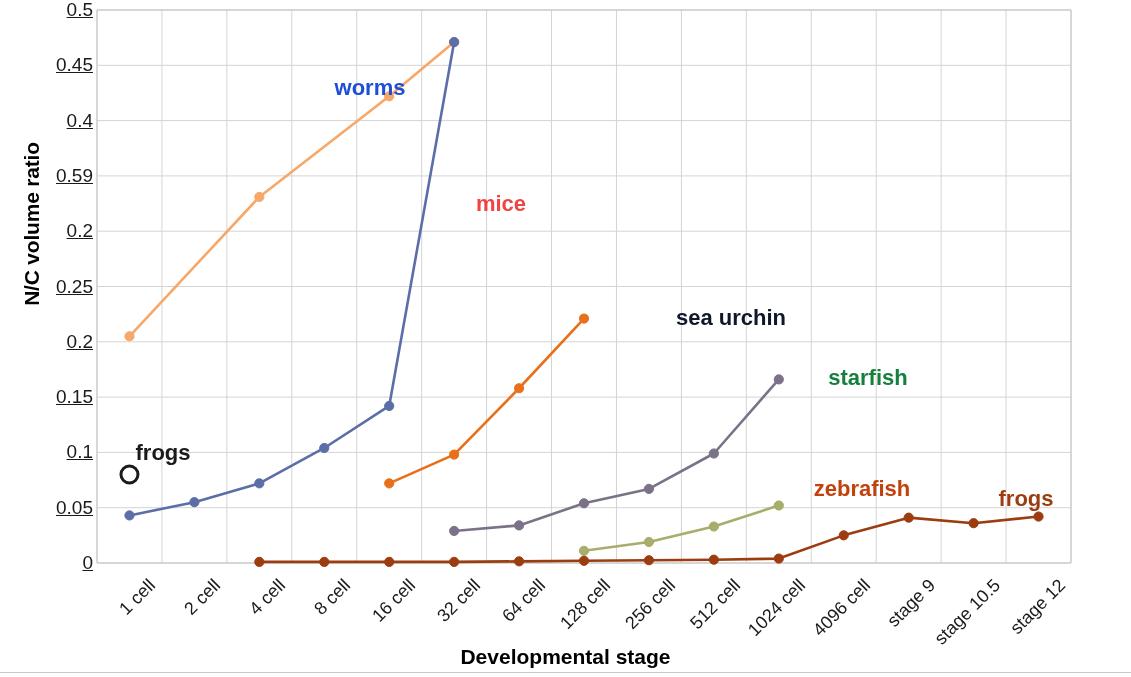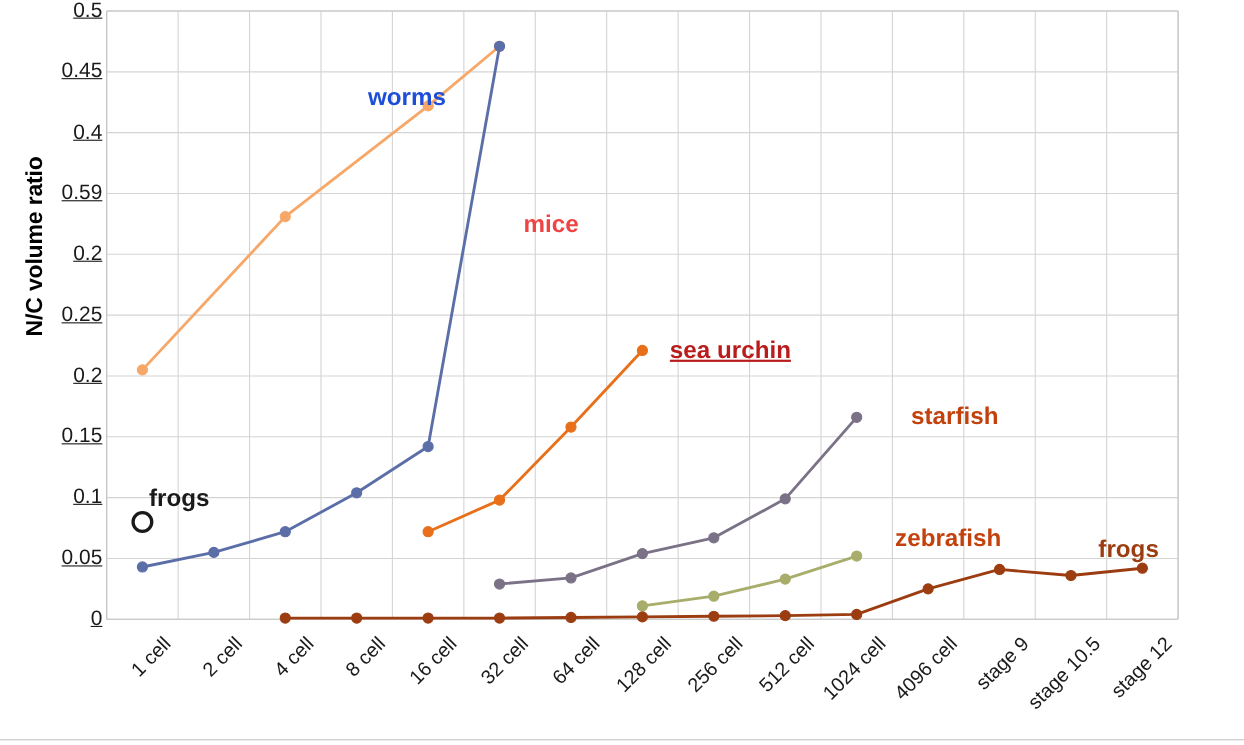--- a/index.html
+++ b/index.html
@@ -92,20 +92,21 @@
     height: 1px;
     background: #c8c8c8;
   }
 </style>
 </head>
 <body>
 
 <div id="chart-root">
 
   <div class="ylabel">N/C volume ratio</div>
+  <div class="xlabel">Developmental stage</div>
 
   <div class="ytick-wrap" id="ytick-wrap">
       <div class="ytick" style="top: 563px;">0</div>
       <div class="ytick" style="top: 507.7px;">0.05</div>
       <div class="ytick" style="top: 452.4px;">0.1</div>
       <div class="ytick" style="top: 397.1px;">0.15</div>
       <div class="ytick" style="top: 341.8px;">0.2</div>
       <div class="ytick" style="top: 286.5px;">0.25</div>
       <div class="ytick" style="top: 231.2px;">0.2</div>
       <div class="ytick" style="top: 175.9px;">0.59</div>
@@ -223,21 +224,21 @@
       <div class="xtick" style="left: 529.867px; top: 575px; width: 200px;">512 cell</div>
       <div class="xtick" style="left: 594.8px; top: 575px; width: 200px;">1024 cell</div>
       <div class="xtick" style="left: 659.733px; top: 575px; width: 200px;">4096 cell</div>
       <div class="xtick" style="left: 724.667px; top: 575px; width: 200px;">stage 9</div>
       <div class="xtick" style="left: 789.6px; top: 575px; width: 200px;">stage 10.5</div>
       <div class="xtick" style="left: 854.533px; top: 575px; width: 200px;">stage 12</div>
     </div>
   <div id="label-wrap">
       <div class="series-label" style="left: 370px; top: 88px; color: #1d4ed8;">worms</div>
       <div class="series-label" style="left: 501px; top: 204px; color: #ef4444;">mice</div>
-      <div class="series-label" style="left: 664px; top: 318px; color: #b91c1c; text-decoration: underline;">sea urchin</div>
-      <div class="series-label" style="left: 868px; top: 378px; color: #c2410c;">starfish</div>
+      <div class="series-label" style="left: 731px; top: 318px; color: #0f172a;">sea urchin</div>
+      <div class="series-label" style="left: 868px; top: 378px; color: #15803d;">starfish</div>
       <div class="series-label" style="left: 862px; top: 489px; color: #c2410c;">zebrafish</div>
       <div class="series-label" style="left: 1026px; top: 499px; color: rgb(156, 61, 17);">frogs</div>
       <div class="yeast-label" style="left: 163px; top: 453px; color: rgb(26, 26, 26);">frogs</div>
     </div>
 
   <div class="bottom-edge"></div>
 </div>
 
 </body></html>

